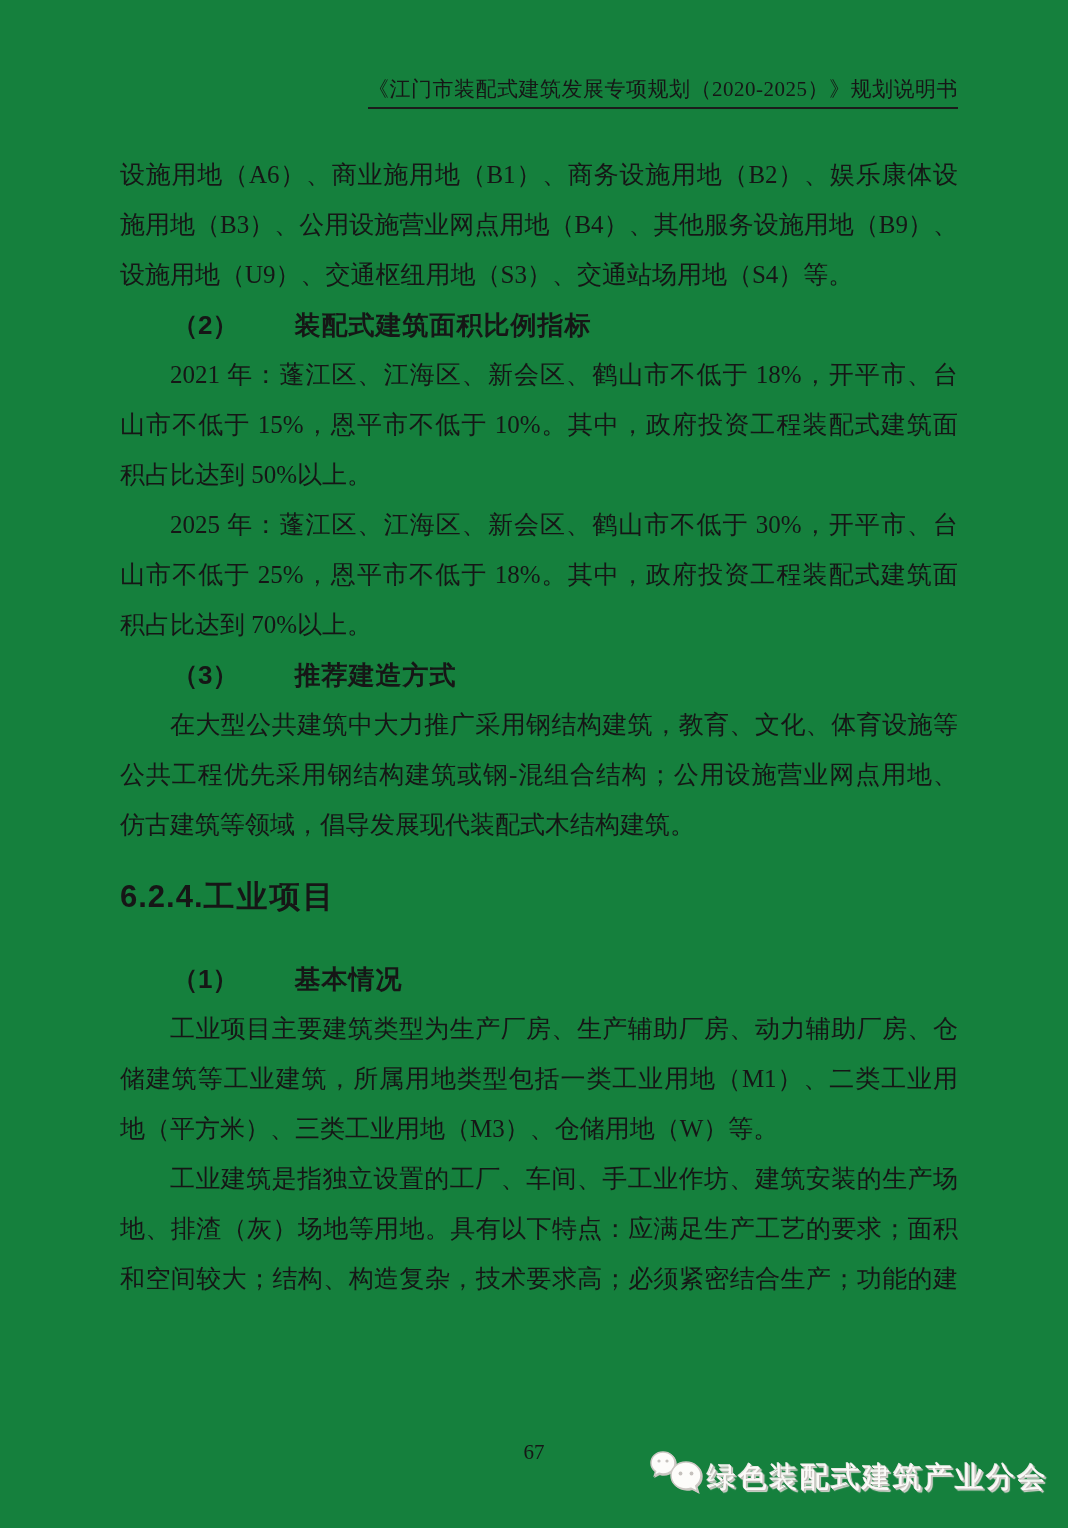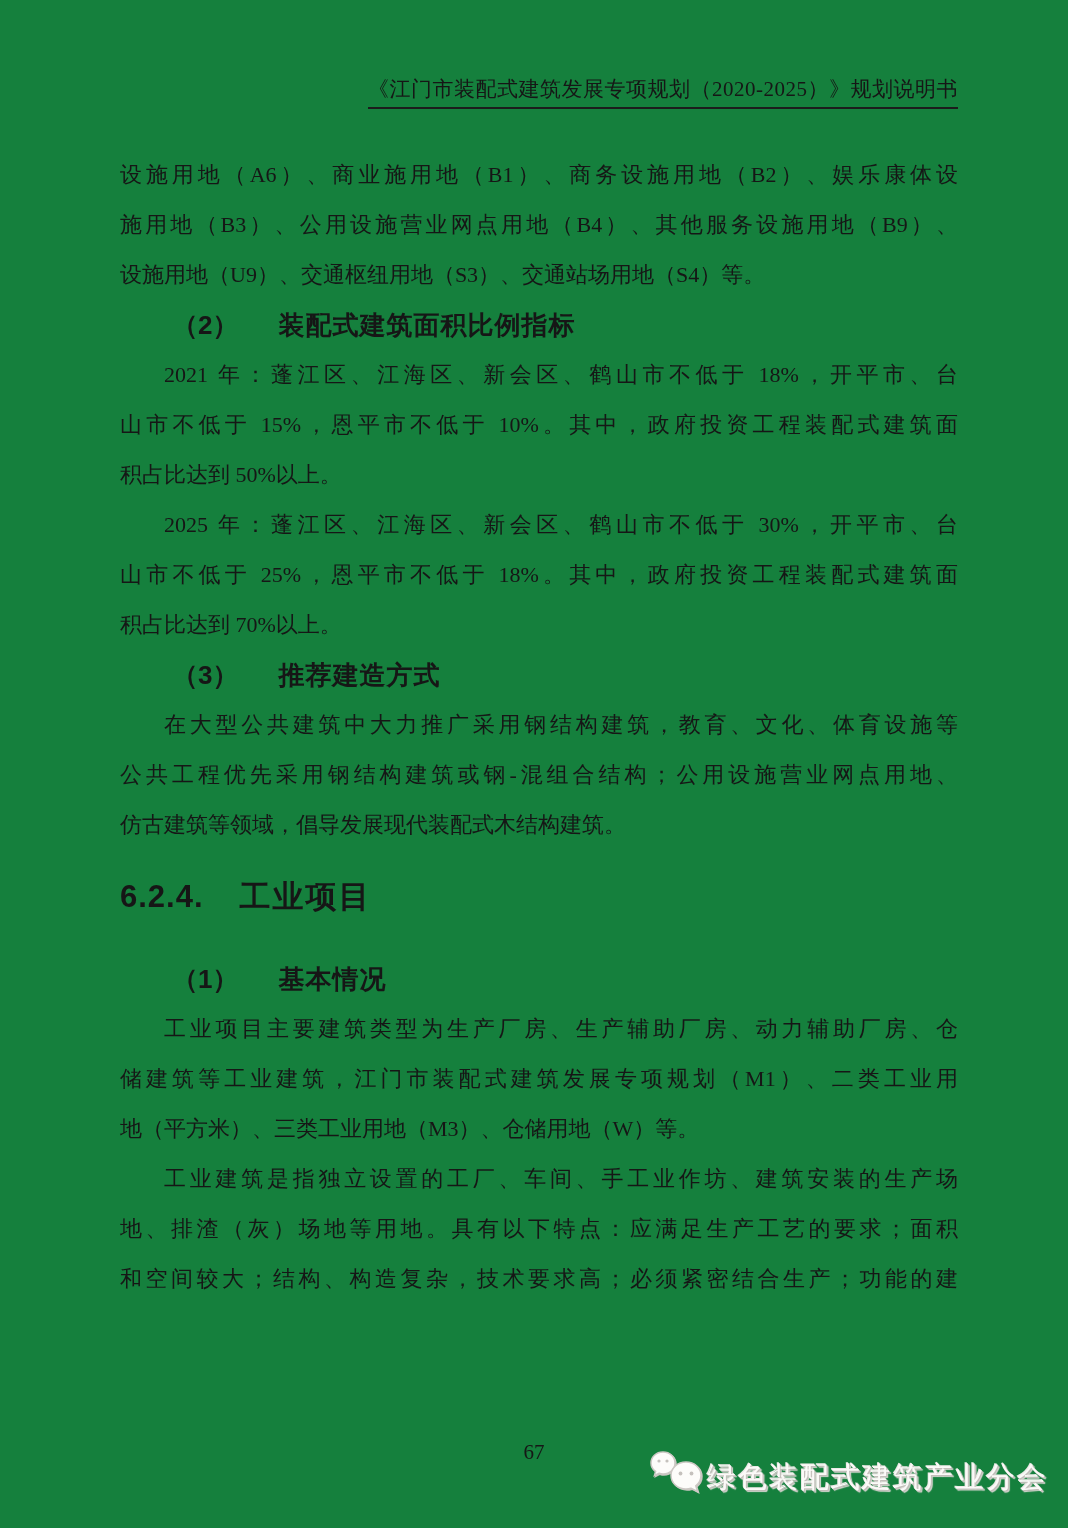--- a/index.html
+++ b/index.html
@@ -18,45 +18,45 @@
   }
   .doc-header { text-align:right; font-size:21px; line-height:30px; }
   .doc-header .hdr-inner {
     display:inline-block;
     border-bottom:2px solid #1c1c1c;
     padding-bottom:3px;
     letter-spacing:0.5px;
   }
   .body-text { margin-top:41px; }
   .line {
-    font-size:22px;
+    font-size:25px;
     line-height:50px;
     text-align:justify;
     text-align-last:justify;
     white-space:nowrap;
   }
   .line.end { text-align:left; text-align-last:left; }
   .line.ind { text-indent:2em; }
   .h3 {
     line-height:50px;
     font-size:26px;
     font-weight:700;
     font-family:"Liberation Sans","DejaVu Sans",sans-serif;
     padding-left:52px;
   }
-  .h3 .t { margin-left:40px; letter-spacing:1px; }
+  .h3 .t { margin-left:56px; letter-spacing:1px; }
   .sec {
     margin-top:20px;
     line-height:54px;
     font-size:31px;
     font-weight:700;
     font-family:"Liberation Sans","DejaVu Sans",sans-serif;
     letter-spacing:1px;
   }
-  .sec .t { margin-left:36px; letter-spacing:2px;text-align:center; }
+  .sec .t { letter-spacing:2px;text-align:center; }
   .h3.extra-gap { margin-top:30px; }
   .pagenum {
     position:absolute;
     top:1398px; left:0; width:100%;
     text-align:center;
     font-size:21px;
     line-height:28px;
     margin-top:40px;
   }
   .wm {
@@ -122,21 +122,21 @@
       <div class="sec">
         <span class="n">6.2.4.</span><span class="t">工业项目</span>
       </div>
 
       <div class="h3 extra-gap">
         <span class="n">（1）</span><span class="t">基本情况</span>
       </div>
 
       <div>
         <div class="line ind">工业项目主要建筑类型为生产厂房、生产辅助厂房、动力辅助厂房、仓</div>
-        <div class="line">储建筑等工业建筑，江门市装配式建筑发展专项规划（M1）、二类工业用</div>
+        <div class="line">储建筑等工业建筑，所属用地类型包括一类工业用地（M1）、二类工业用</div>
         <div class="line end">地（平方米）、三类工业用地（M3）、仓储用地（W）等。</div>
       </div>
 
       <div>
         <div class="line ind">工业建筑是指独立设置的工厂、车间、手工业作坊、建筑安装的生产场</div>
         <div class="line">地、排渣（灰）场地等用地。具有以下特点：应满足生产工艺的要求；面积</div>
         <div class="line">和空间较大；结构、构造复杂，技术要求高；必须紧密结合生产；功能的建</div>
       </div>
 
     </div>

